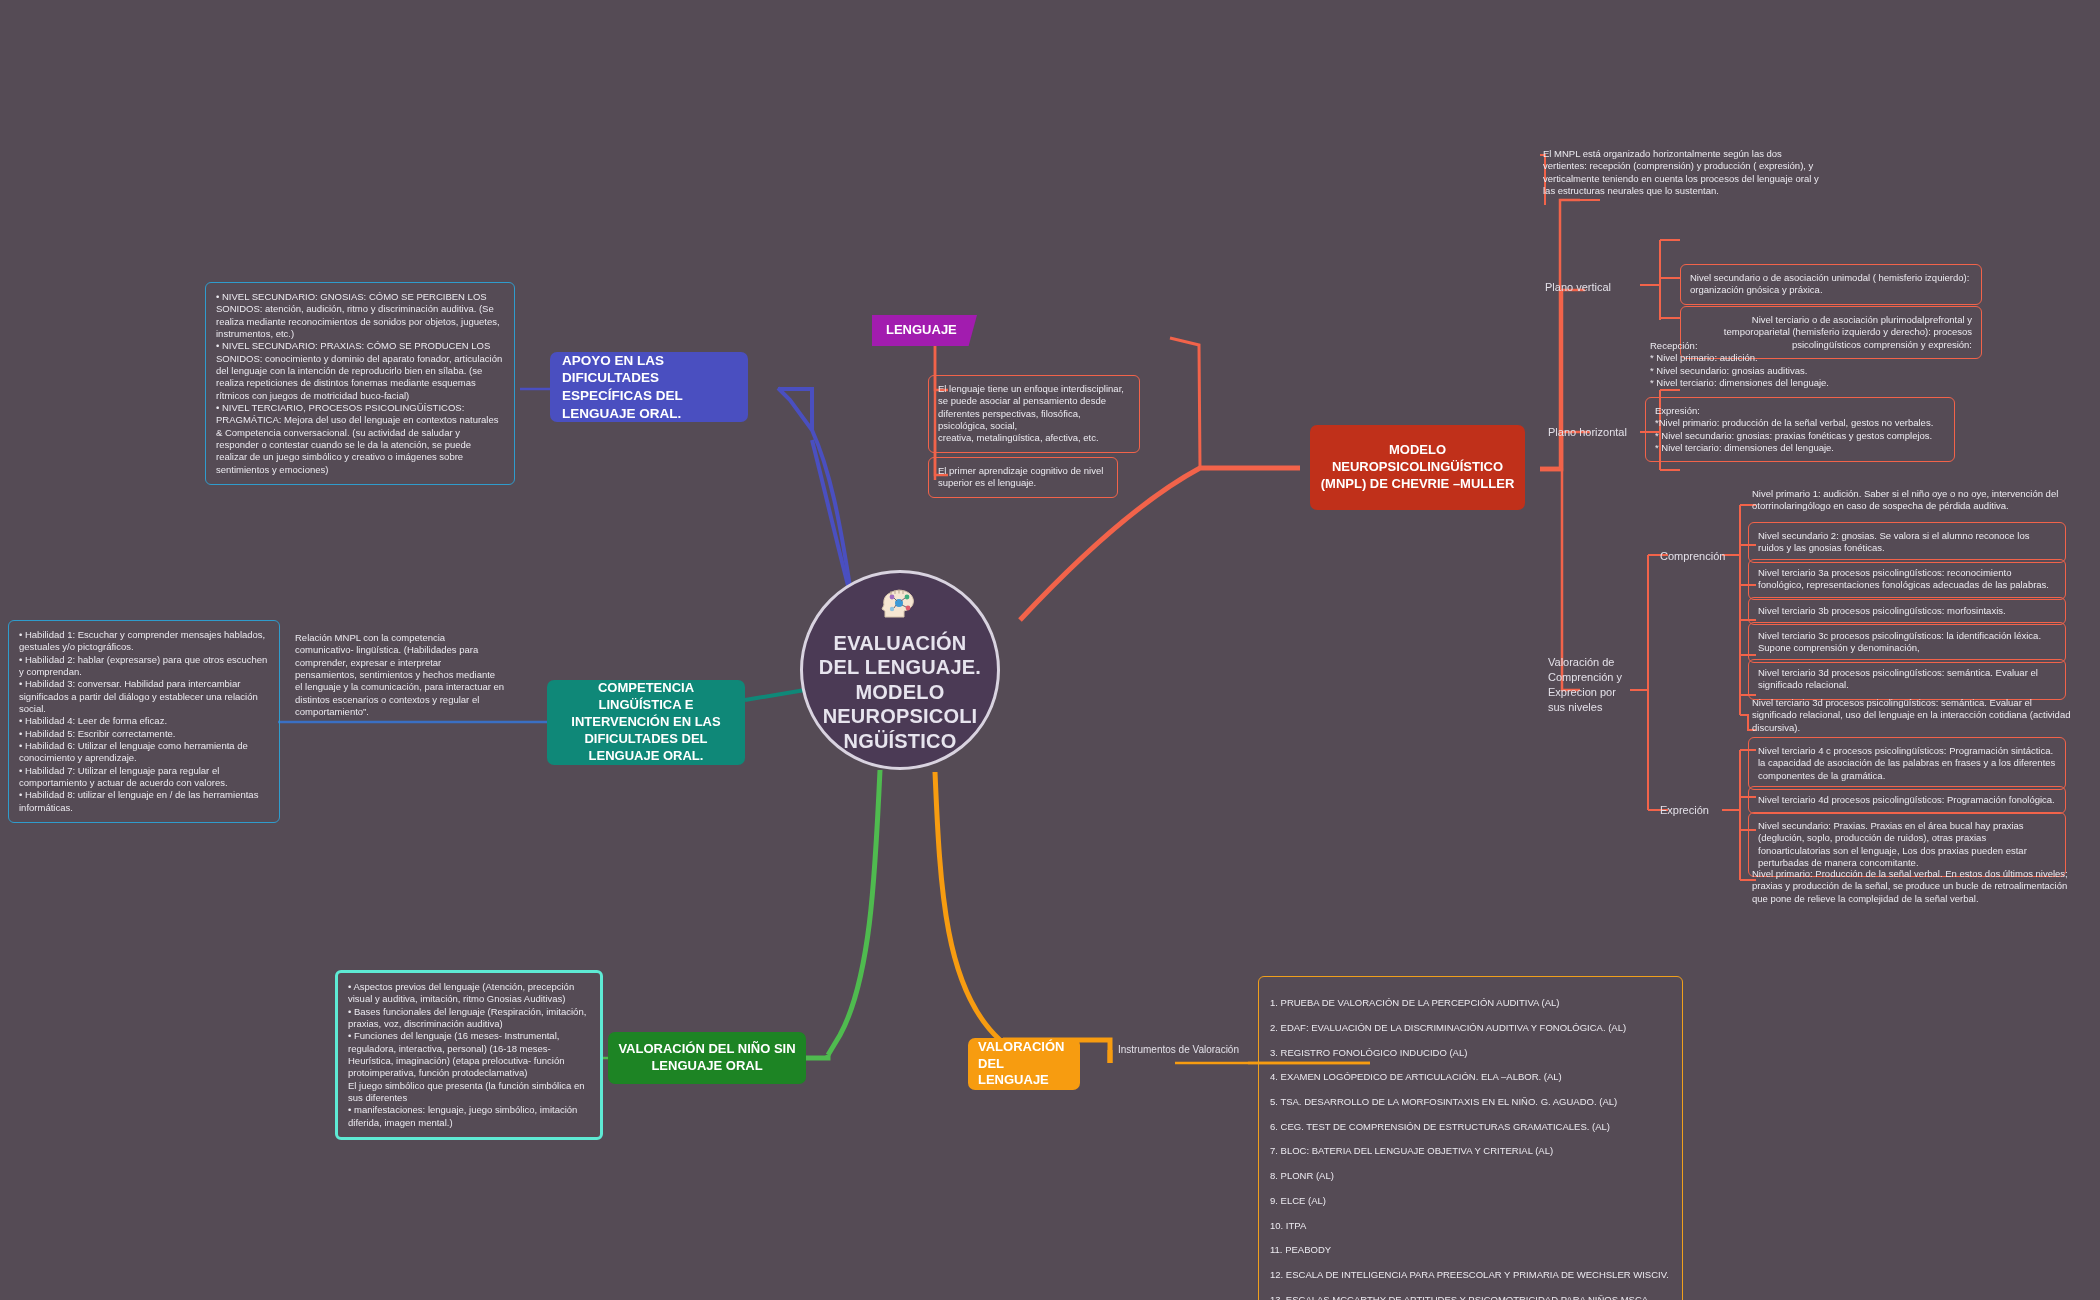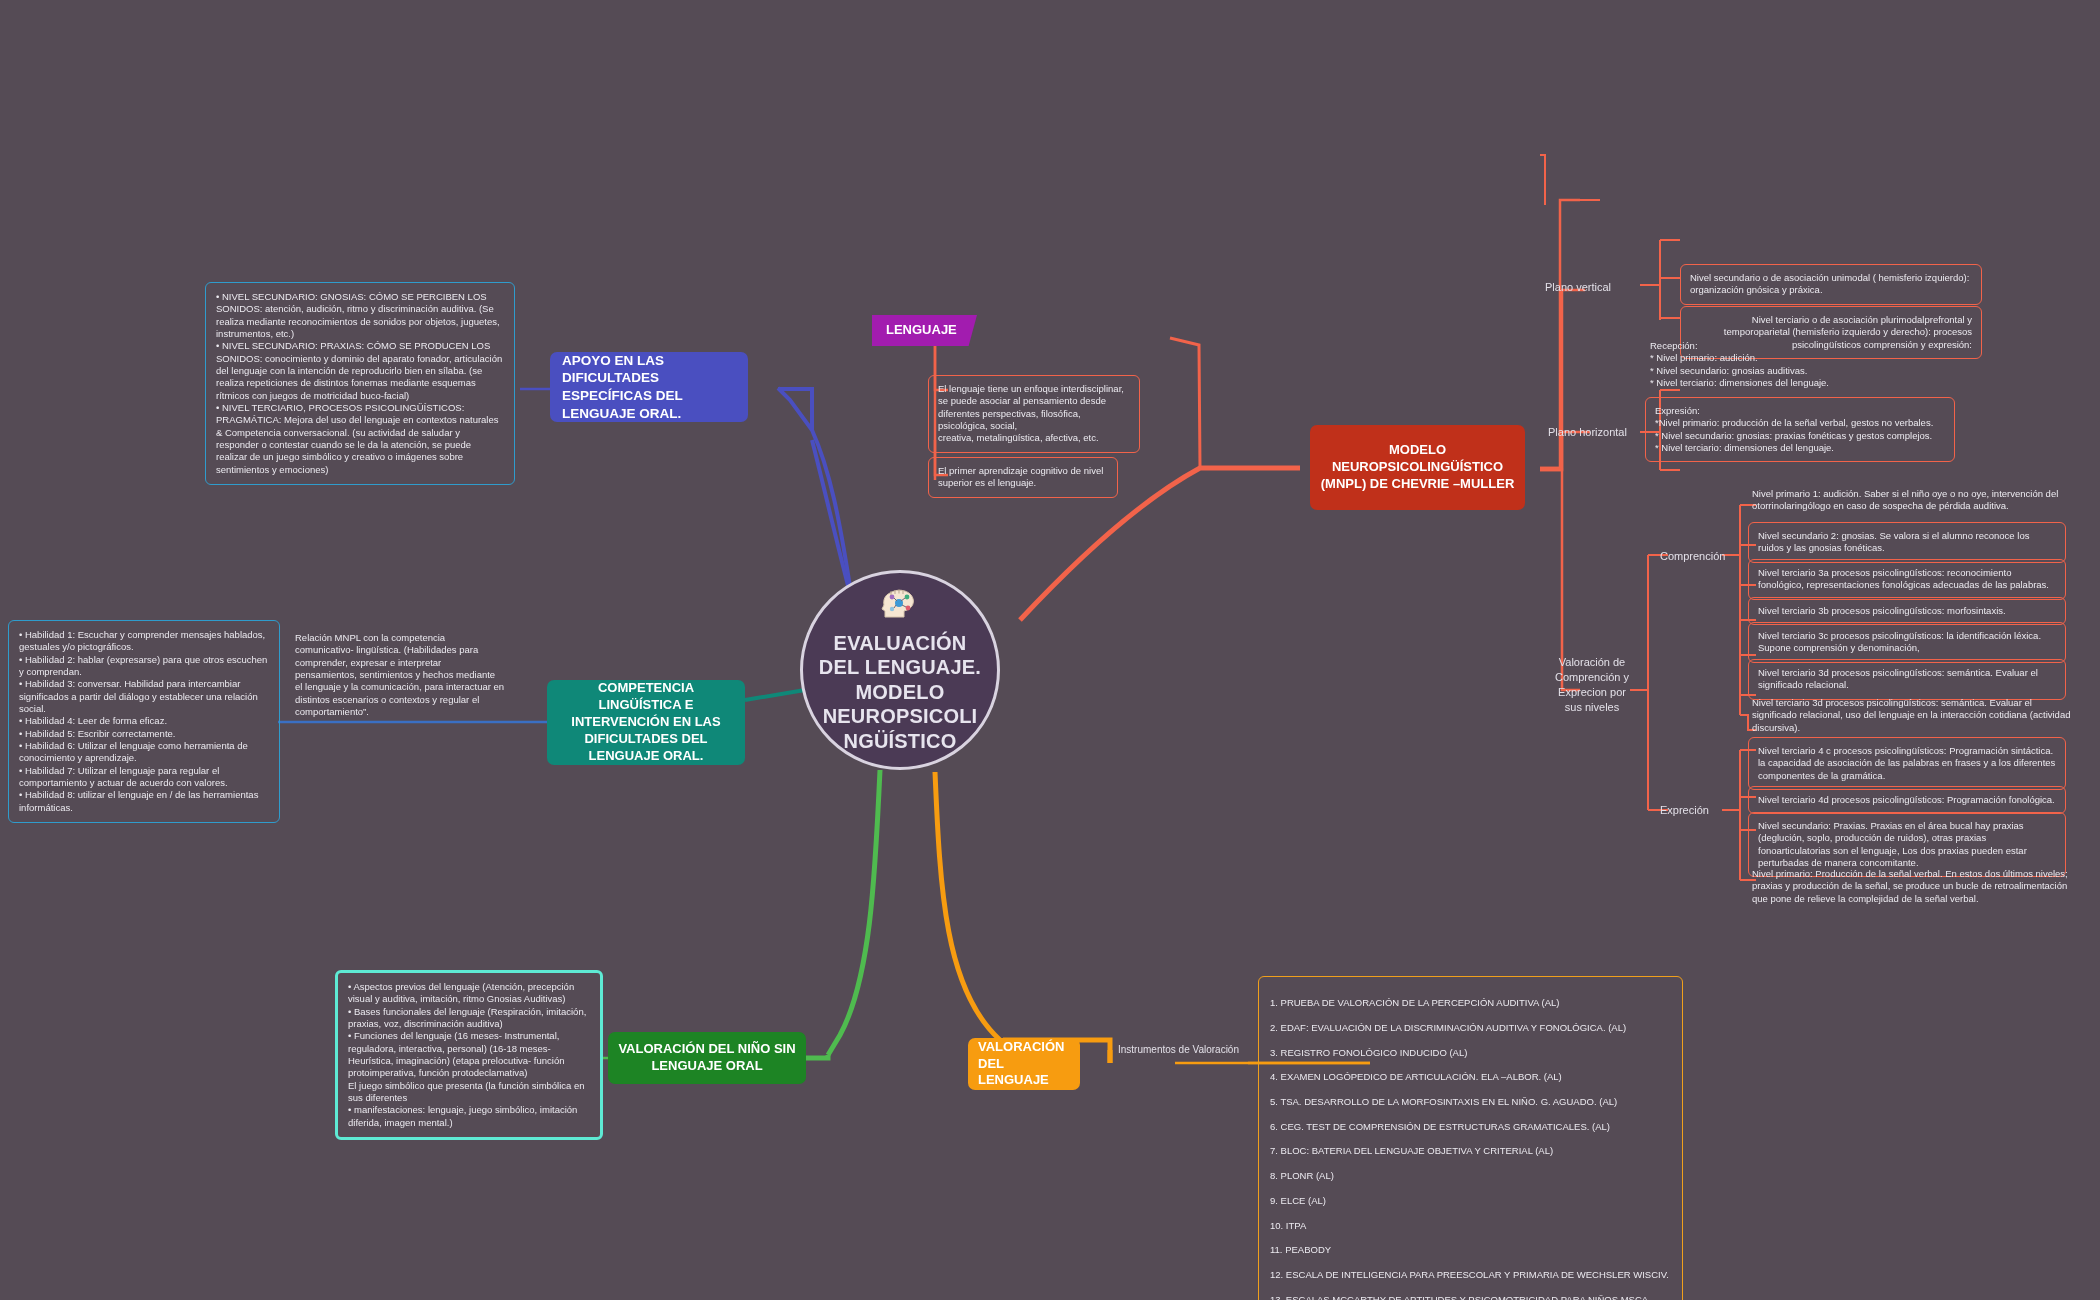--- a/index.html
+++ b/index.html
@@ -217,36 +217,37 @@
   <div class="topic pink" style="left:872px; top:315px; width:105px; height:31px; font-size:13px;">
     <span>LENGUAJE</span>
   </div>
   <div class="note salmon" style="left:928px; top:375px; width:212px; font-size:9.5px;">El lenguaje tiene un enfoque interdisciplinar, se puede asociar al pensamiento desde diferentes perspectivas, filosófica, psicológica, social,
 creativa, metalingüística, afectiva, etc.</div>
   <div class="note salmon" style="left:928px; top:457px; width:190px; font-size:9.5px;">El primer aprendizaje cognitivo de nivel superior es el lenguaje.</div>
 
   <div class="topic red" style="left:1310px; top:425px; width:215px; height:85px; font-size:13px; padding:0 8px;">
     <span>MODELO NEUROPSICOLINGÜÍSTICO (MNPL) DE CHEVRIE –MULLER</span>
   </div>
+  <div class="note plain" style="left:1543px; top:148px; width:282px; font-size:9.5px;">El MNPL está organizado horizontalmente según las dos vertientes: recepción (comprensión) y producción ( expresión), y verticalmente teniendo en cuenta los procesos del lenguaje oral y las estructuras neurales que lo sustentan.</div>
 
   <div class="mini-label" style="left:1545px; top:280px; width:95px;">Plano vertical</div>
   <div class="note salmon" style="left:1680px; top:264px; width:302px; font-size:9.5px;">Nivel secundario o de asociación unimodal ( hemisferio izquierdo): organización gnósica y práxica.</div>
   <div class="note salmon" style="left:1680px; top:306px; width:302px; font-size:9.5px;text-align:right;">Nivel terciario o de asociación plurimodalprefrontal y temporoparietal (hemisferio izquierdo y derecho): procesos psicolingüísticos comprensión y expresión:</div>
 
   <div class="mini-label" style="left:1548px; top:425px; width:100px;">Plano horizontal</div>
   <div class="note plain" style="left:1650px; top:340px; width:305px; font-size:9.5px;">Recepción:
 * Nivel primario: audición.
 * Nivel secundario: gnosias auditivas.
 * Nivel terciario: dimensiones del lenguaje.</div>
   <div class="note salmon" style="left:1645px; top:397px; width:310px; font-size:9.5px;">Expresión:
 *Nivel primario: producción de la señal verbal, gestos no verbales.
 * Nivel secundario: gnosias: praxias fonéticas y gestos complejos.
 * Nivel terciario: dimensiones del lenguaje.</div>
 
-  <div class="mini-label" style="left:1548px; top:655px; width:88px;text-align:center;">Valoración de Comprención y Exprecion por sus niveles</div>
+  <div class="mini-label" style="left:1548px; top:655px; width:88px;">Valoración de Comprención y Exprecion por sus niveles</div>
 
   <div class="mini-label" style="left:1660px; top:549px; width:80px;">Comprención</div>
   <div class="note plain" style="left:1752px; top:488px; width:310px; font-size:9.5px;">Nivel primario 1: audición. Saber si el niño oye o no oye, intervención del otorrinolaringólogo en caso de sospecha de pérdida auditiva.</div>
   <div class="note salmon" style="left:1748px; top:522px; width:318px; font-size:9.5px;">Nivel secundario 2: gnosias. Se valora si el alumno reconoce los ruidos y las gnosias fonéticas.</div>
   <div class="note salmon" style="left:1748px; top:559px; width:318px; font-size:9.5px;">Nivel terciario 3a procesos psicolingüísticos: reconocimiento fonológico, representaciones fonológicas adecuadas de las palabras.</div>
   <div class="note salmon" style="left:1748px; top:597px; width:318px; font-size:9.5px;">Nivel terciario 3b procesos psicolingüísticos: morfosintaxis.</div>
   <div class="note salmon" style="left:1748px; top:622px; width:318px; font-size:9.5px;">Nivel terciario 3c procesos psicolingüísticos: la identificación léxica. Supone comprensión y denominación,</div>
   <div class="note salmon" style="left:1748px; top:659px; width:318px; font-size:9.5px;">Nivel terciario 3d procesos psicolingüísticos: semántica. Evaluar el significado relacional.</div>
   <div class="note plain" style="left:1752px; top:697px; width:320px; font-size:9.5px;">Nivel terciario 3d procesos psicolingüísticos: semántica. Evaluar el significado relacional, uso del lenguaje en la interacción cotidiana (actividad discursiva).</div>
 

